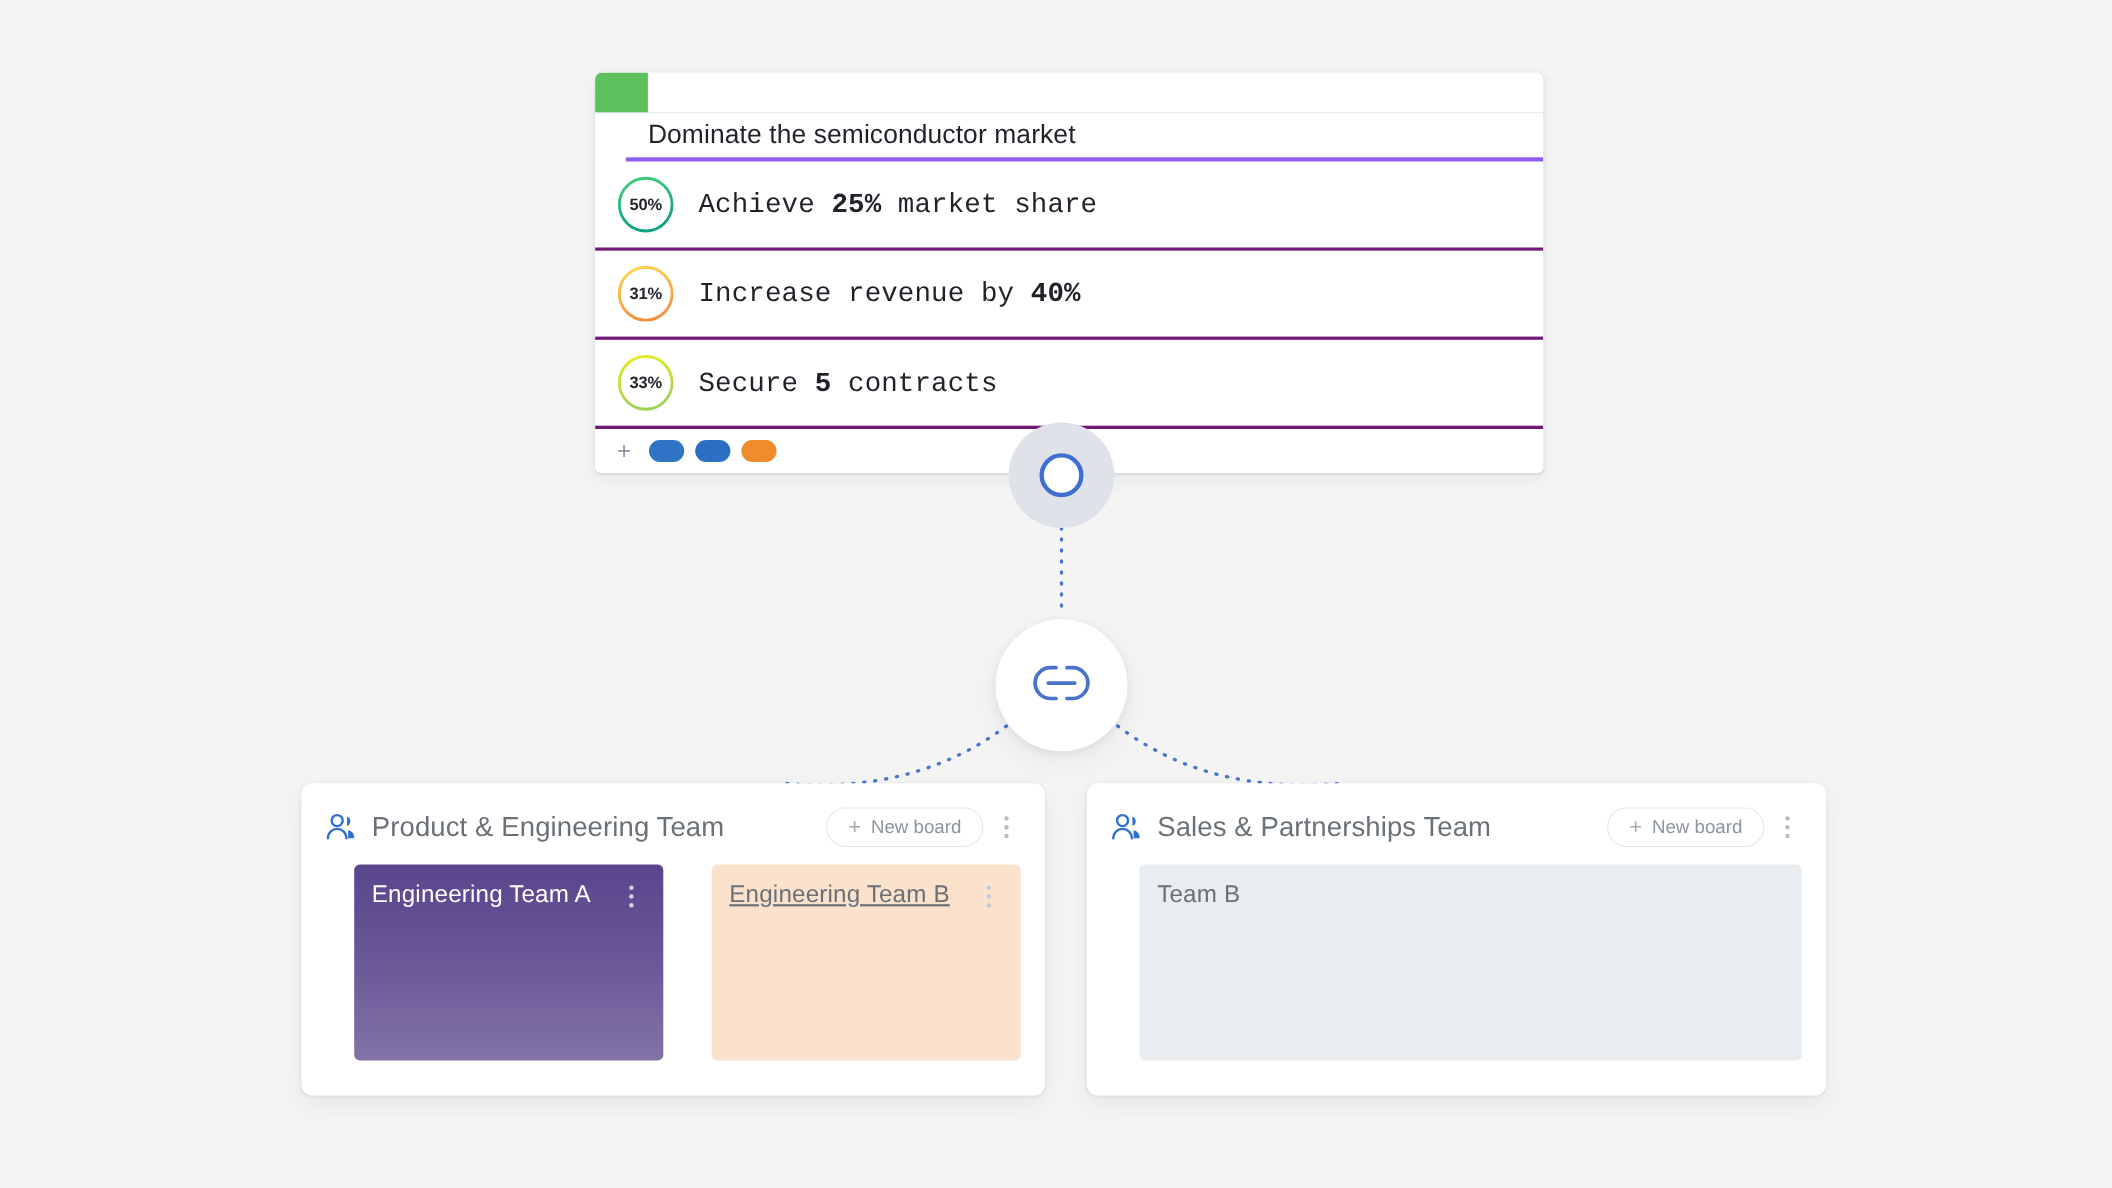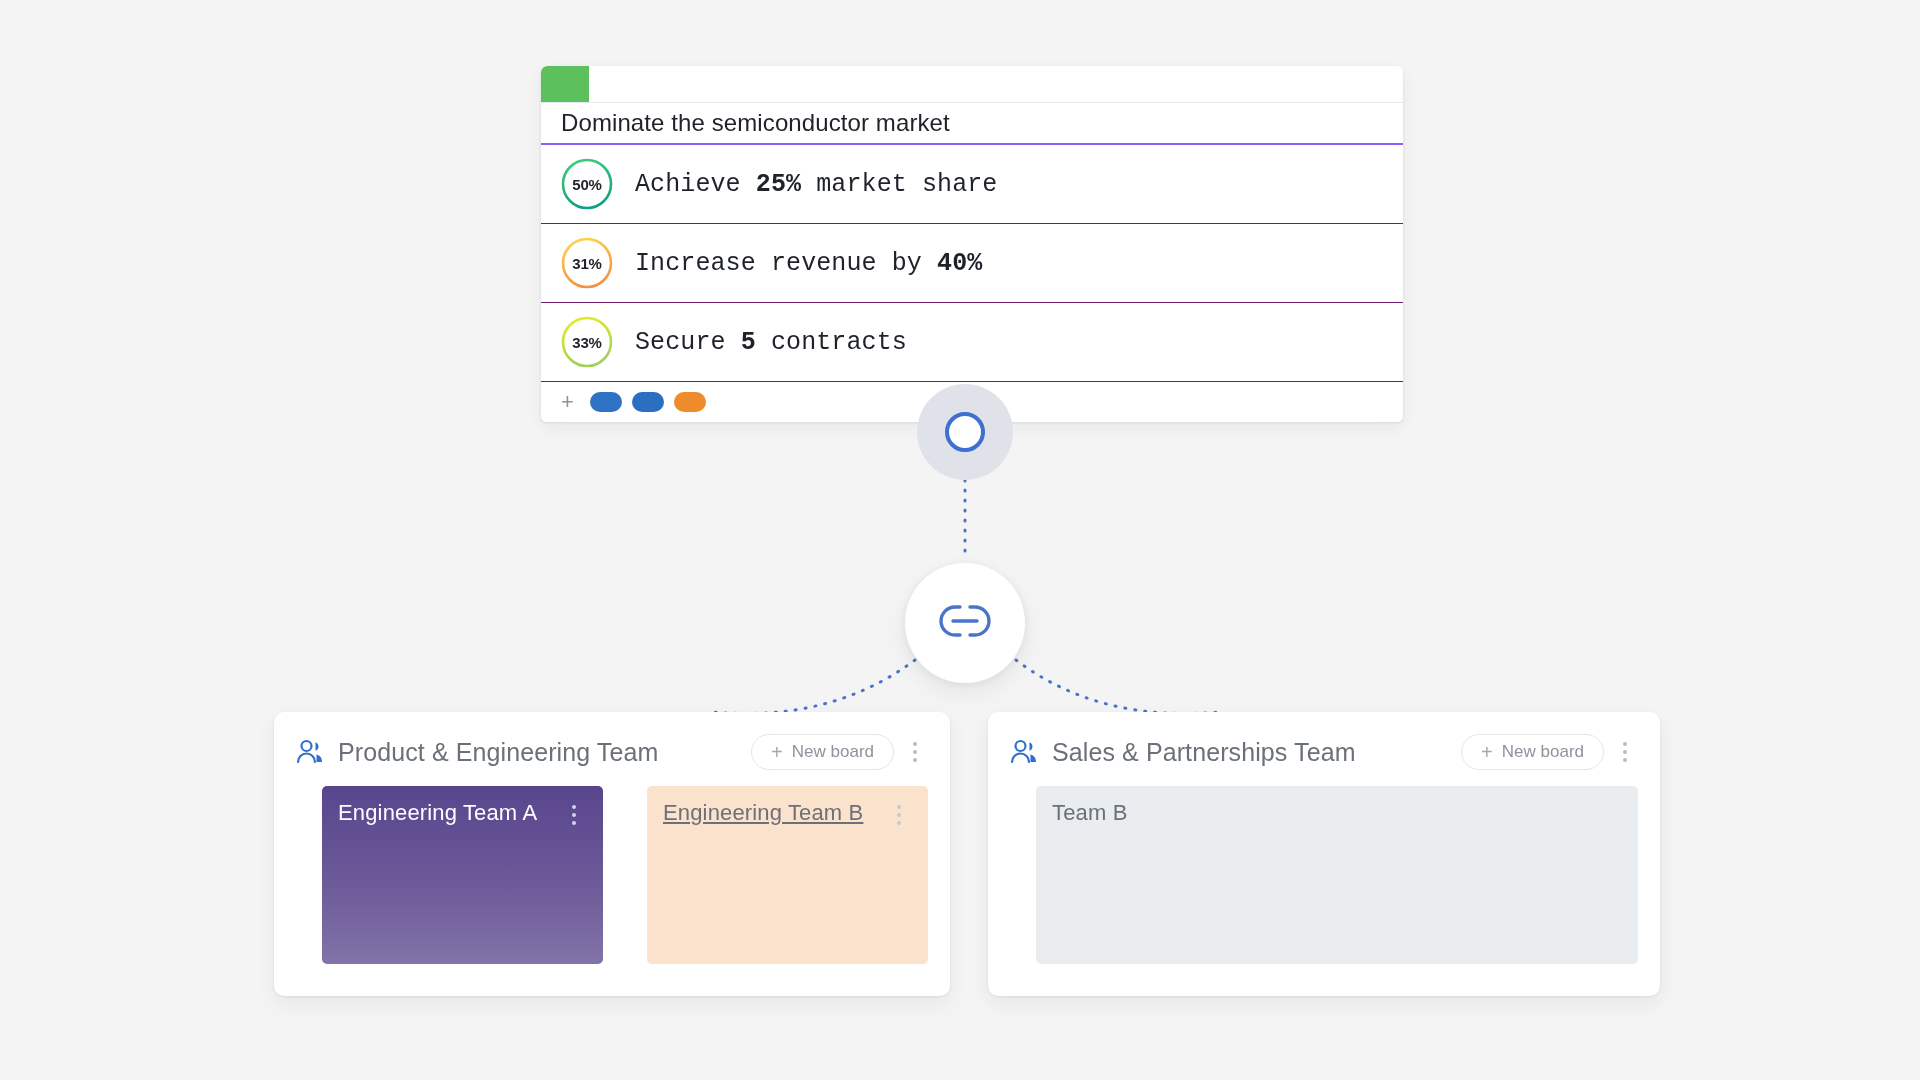--- a/index.html
+++ b/index.html
@@ -55,37 +55,38 @@
     height: 36px;
     background: #5cc15c;
     border-top-left-radius: 6px;
   }
 
   .card-title-row {
     height: 40px;
     display: flex;
     align-items: center;
     padding: 0 0 0 20px;
-    border-bottom: 2px solid #8b5cf6;
+    border-bottom: 4px solid #8b5cf6;
     background: #fff;
+    margin-left: 28px;
   }
   .card-title-row .title-text {
     font-size: 24px;
     color: #1f2329;
     font-weight: 400;
     letter-spacing: 0.1px;
     white-space: nowrap;
   }
 
   .kr-row {
     display: flex;
     align-items: center;
     height: 78px;
     padding: 0 20px;
-    border-bottom: 1px solid #701a75;
+    border-bottom: 3px solid #701a75;
     background: #fff;
   }
   .kr-ring {
     position: relative;
     width: 52px;
     height: 52px;
     flex: 0 0 52px;
     margin-right: 22px;
   }
   .kr-ring svg { display: block; }

